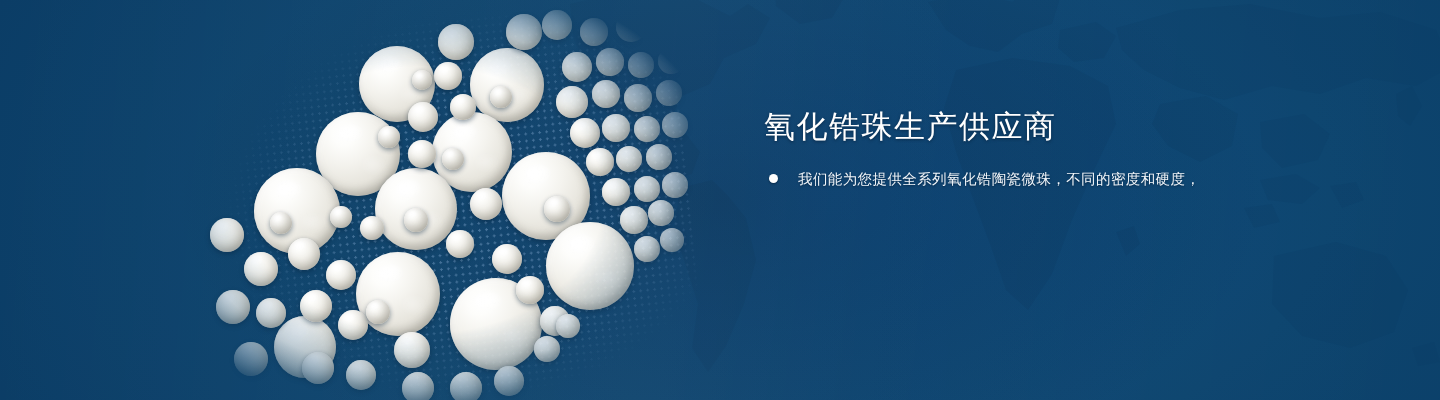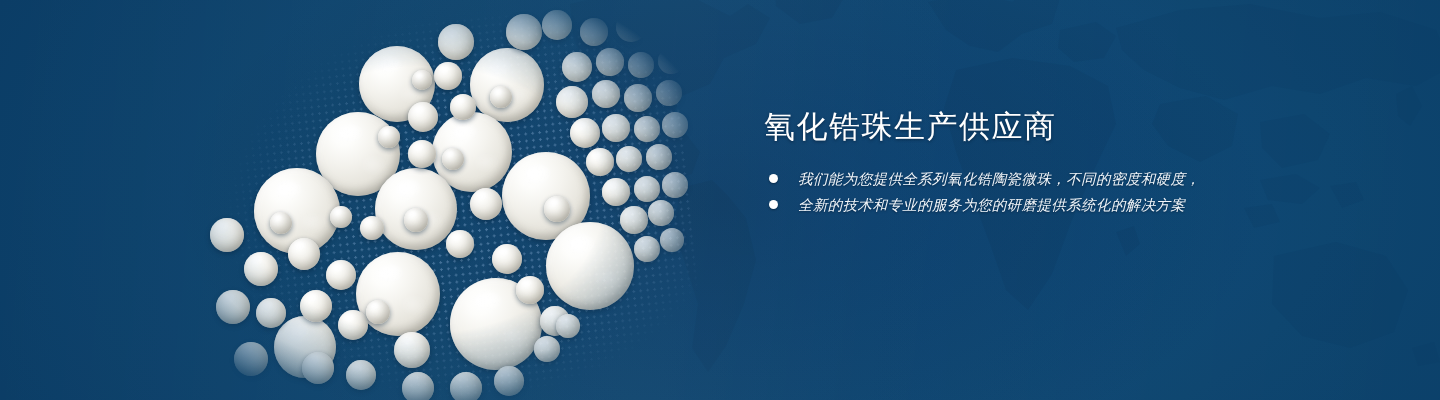--- a/index.html
+++ b/index.html
@@ -84,21 +84,20 @@
   .bullet{position:relative;padding-left:32px;margin-bottom:3px;}
   .dot{
     position:absolute;left:3px;top:6px;width:9px;height:9px;
     border-radius:50%;background:#ffffff;
     box-shadow:0 1px 2px rgba(2,20,40,0.5);
   }
   .btext{
     font-size:14.5px;line-height:23px;color:#f2f6fa;
     letter-spacing:0.4px;
     text-shadow:0 1px 2px rgba(2,20,40,0.55);
-    font-style:italic;
   }
   .btext .ln{display:block;}
 </style>
 </head>
 <body>
 
 <div class="banner">
 
   <div class="bg-base"></div>
 
@@ -225,24 +224,18 @@
 
     <div class="bullets">
 
       <div class="bullet">
         <span class="dot"></span>
         <div class="btext">
           <span class="ln">我们能为您提供全系列氧化锆陶瓷微珠，不同的密度和硬度，</span>
         </div>
       </div>
 
-      <div class="bullet">
-        <span class="dot"></span>
-        <div class="btext">
-          <span class="ln">全新的技术和专业的服务为您的研磨提供系统化的解决方案</span>
-        </div>
-      </div>
 
 
     </div>
   </div>
 
 </div>
 
 </body></html>

